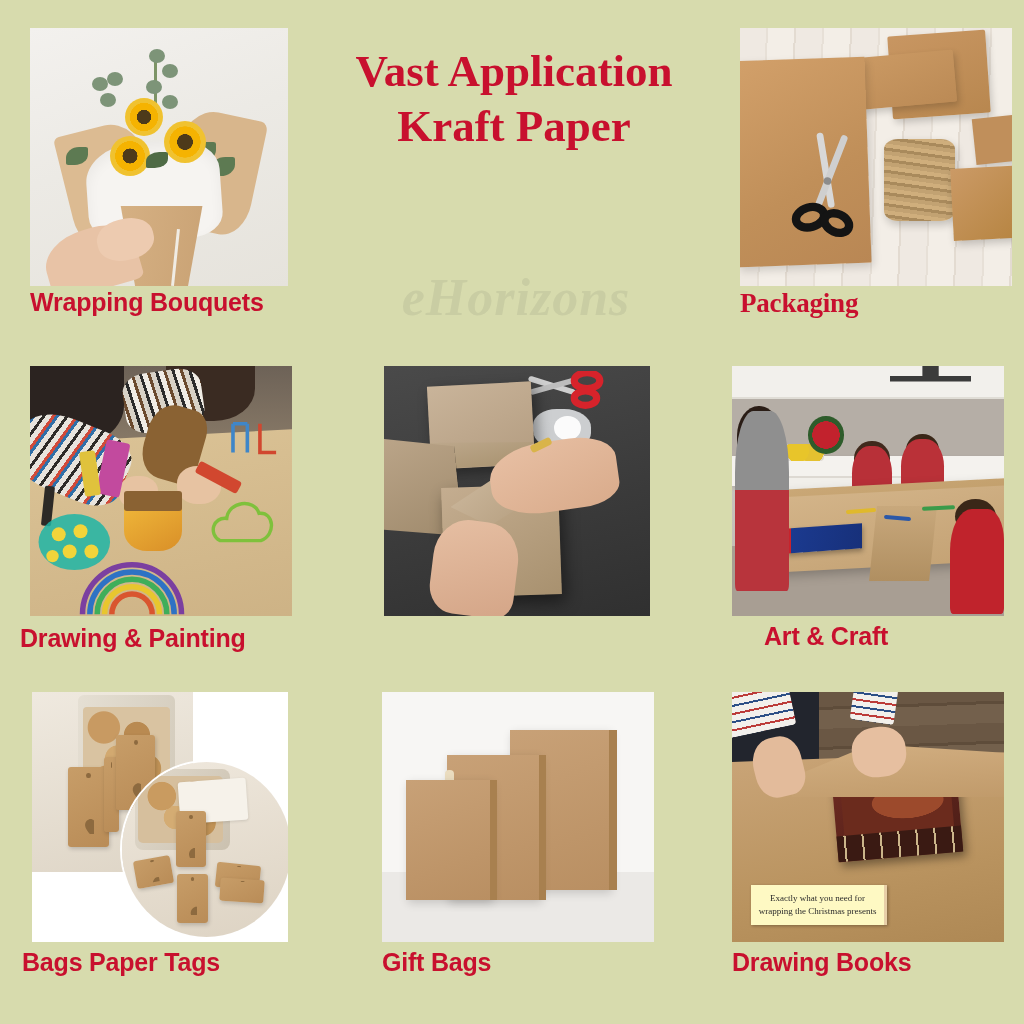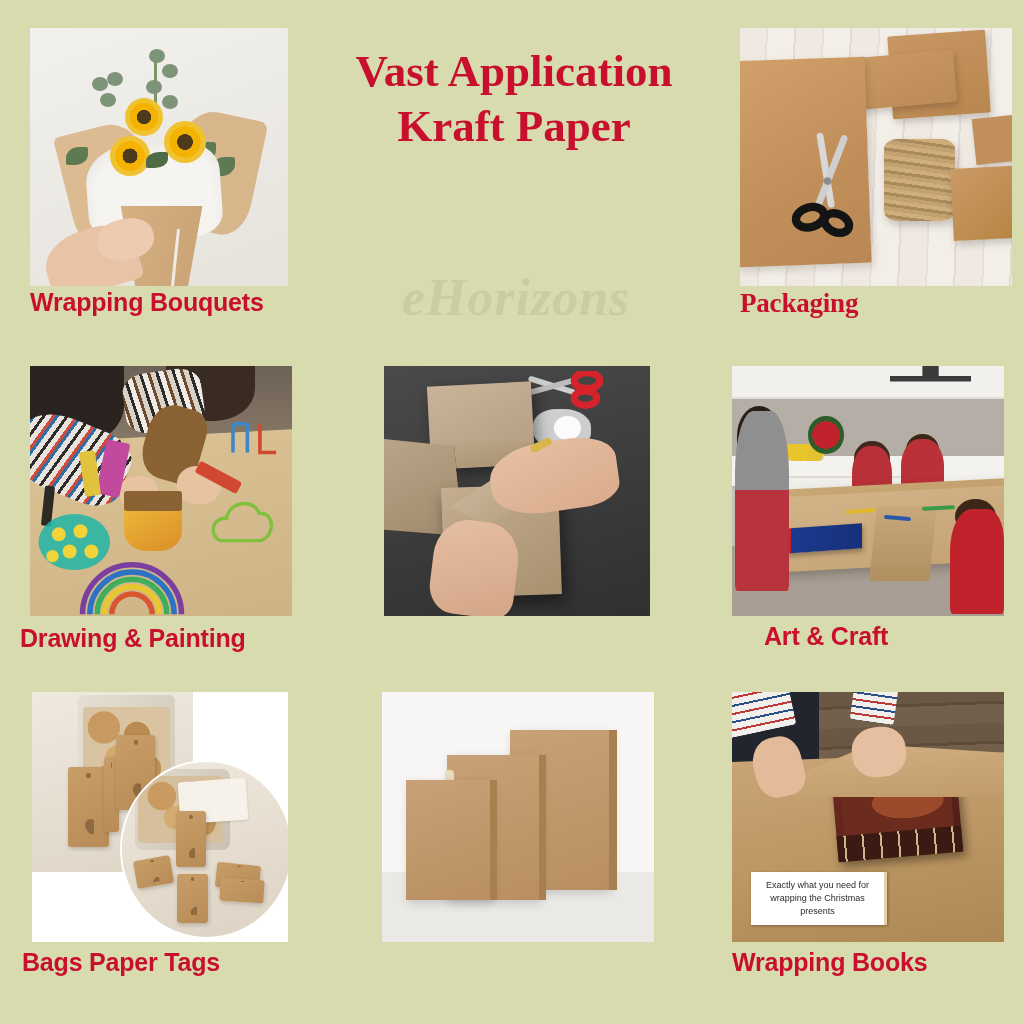--- a/index.html
+++ b/index.html
@@ -272,22 +272,22 @@
     background:#e6bfa0; border-radius:44%; transform:rotate(-6deg); }
   .wb-book { position:absolute; left:38%; top:34%; width:46%; height:32%;
     background:linear-gradient(150deg,#6d2a21,#4a1d16);
     transform:rotate(-5deg); box-shadow:3px 5px 10px rgba(0,0,0,.4); border-radius:2px; }
   .wb-book .cover { position:absolute; inset:6% 6% 30% 6%;
     background:radial-gradient(ellipse at 60% 40%,#9c4a2c 0 38%,#6b2b1d 39% 100%); }
   .wb-book .spine { position:absolute; left:0; bottom:0; width:100%; height:32%;
     background:repeating-linear-gradient(90deg,#3a1a13 0 7px,#cbb58a 7px 9px,#3a1a13 9px 18px); }
   .wb-caption {
     position:absolute; left:7%; bottom:7%; width:50%;
-    background:#ffffff; color:#2b2b2b;
-    font-family:Liberation Sans, sans-serif;
+    background:#fef9c3; color:#2b2b2b;
+    font-family:Liberation Serif, serif;
     font-size:9px; line-height:1.42; text-align:center;
     padding:7px 5px; border-right:3px solid #e8cfa8;
     box-shadow:1px 1px 3px rgba(0,0,0,.3);
   }
 </style>
 </head>
 <body>
 
 <div class="poster">
 
@@ -498,33 +498,34 @@
           <span class="bag-side"></span>
         </div>
 
       <div class="handle-s" style="left:23%;top:31%;height:12%;"></div>
       <div class="handle" style="left:14%;top:41%;width:26%;height:30%;"></div>
       <div class="bag" style="left:9%;top:35%;width:31%;height:48%;">
           <span class="bag-side"></span>
         </div>
     </div>
   </div>
+  <div class="caption" style="left:382px;top:950px;width:272px;">Gift Bags</div>
 
   <div class="tile" style="left:732px;top:692px;width:272px;height:250px;">
     <div class="photo">
       <div class="wb-bg"></div>
       <div class="wb-torso"></div>
       <div class="wb-shirt"></div>
       <div class="wb-cuff"></div>
       <div class="wb-sheet"></div>
       <div class="wb-book">
           <span class="cover"></span>
           <span class="spine"></span>
         </div>
       <div class="wb-lift"></div>
       <div class="wb-hand1"></div>
       <div class="wb-hand2"></div>
       <div class="wb-caption">Exactly what you need for wrapping the Christmas presents</div>
     </div>
   </div>
-  <div class="caption" style="left:732px;top:950px;width:272px;">Wrapping Books</div>
+  <div class="caption" style="left:732px;top:950px;width:272px;">Drawing Books</div>
 
 </div>
 
 </body></html>

